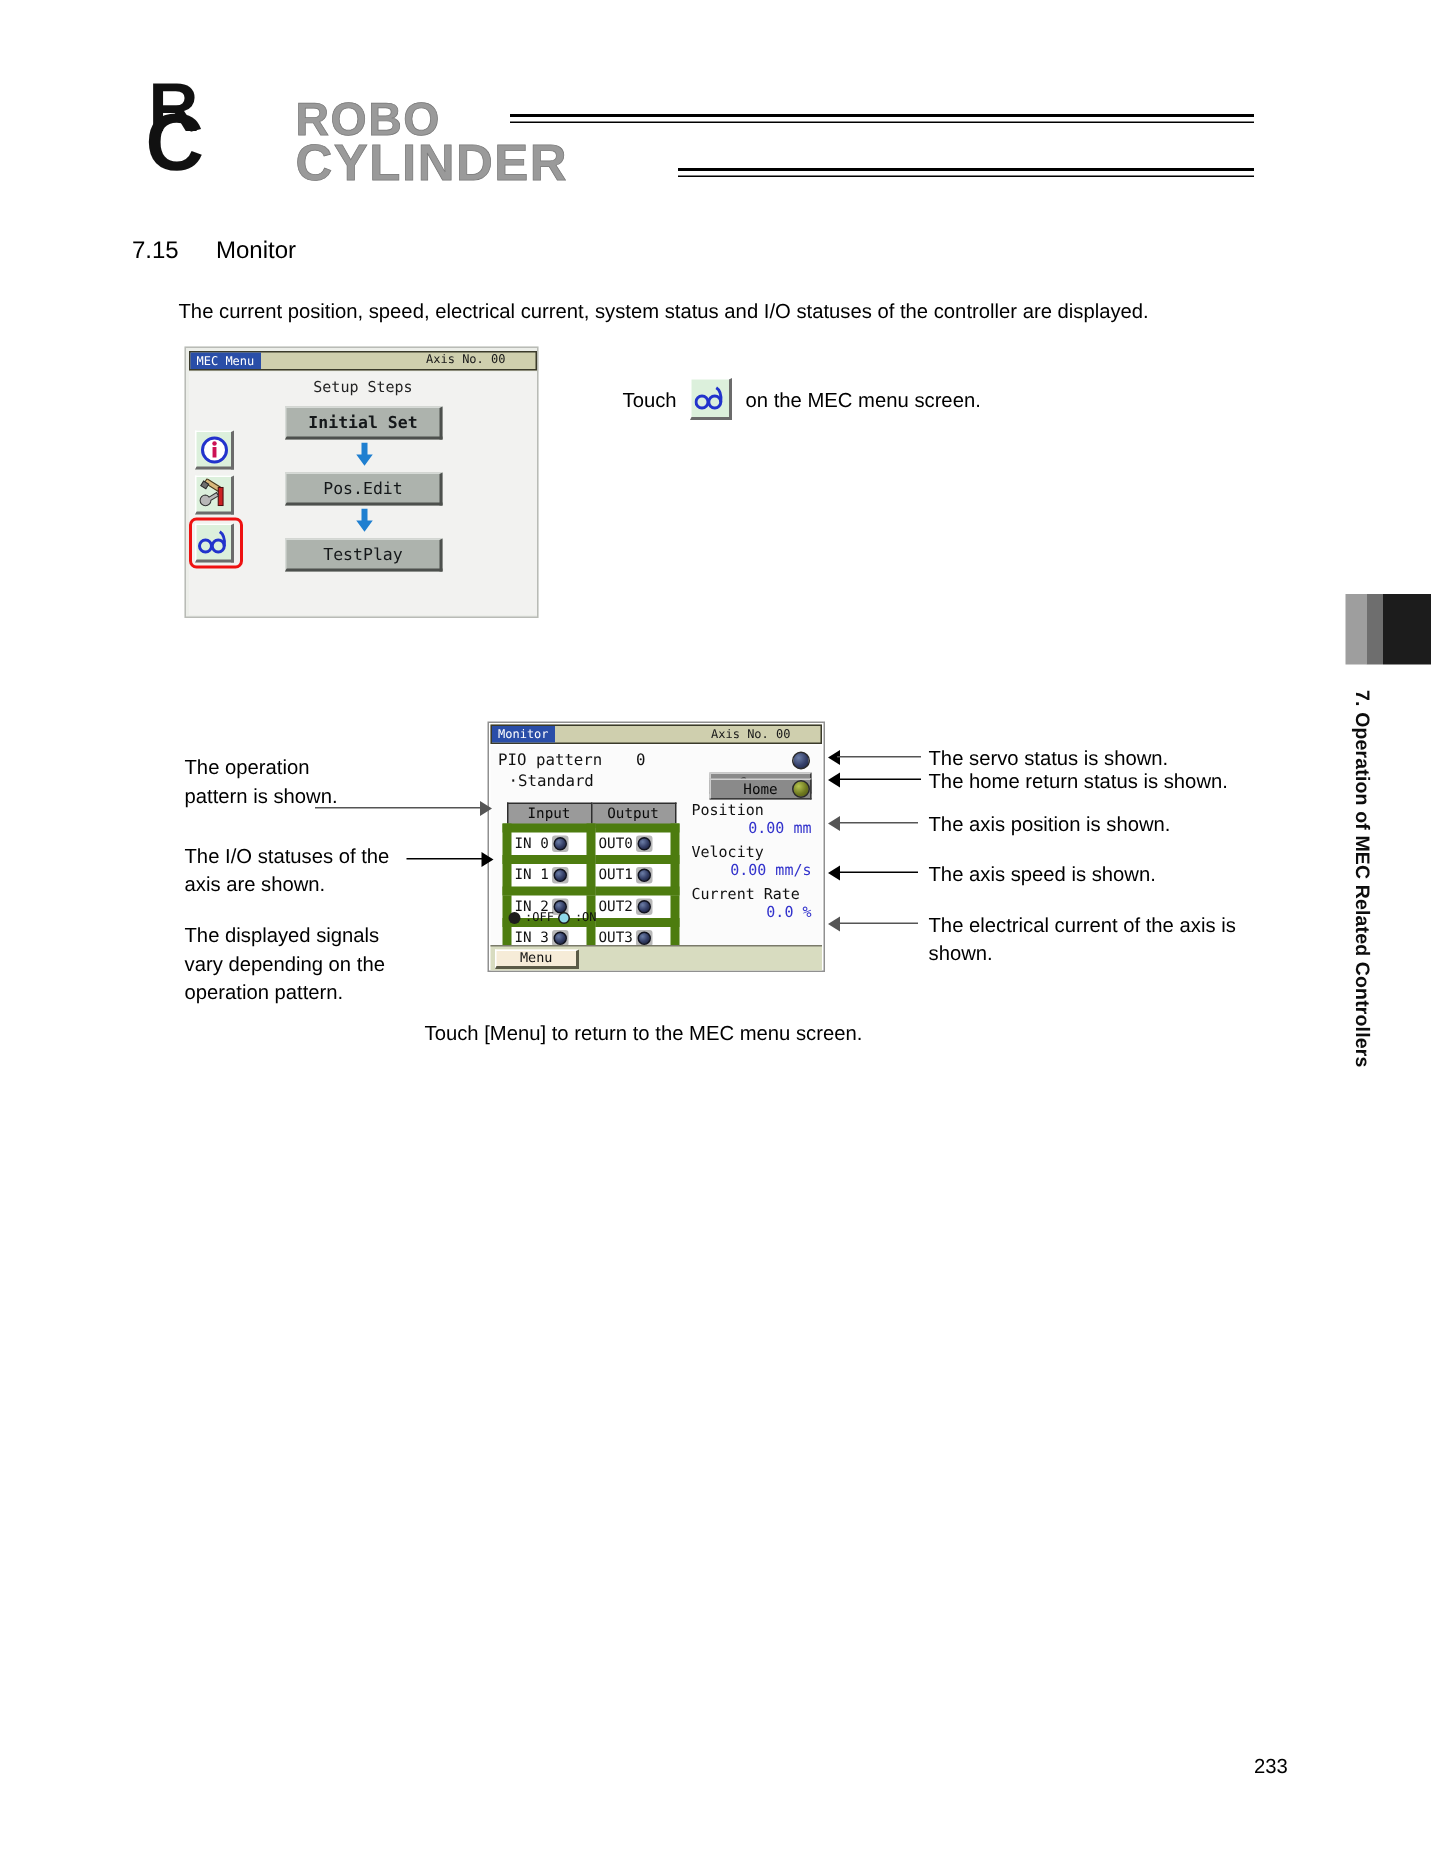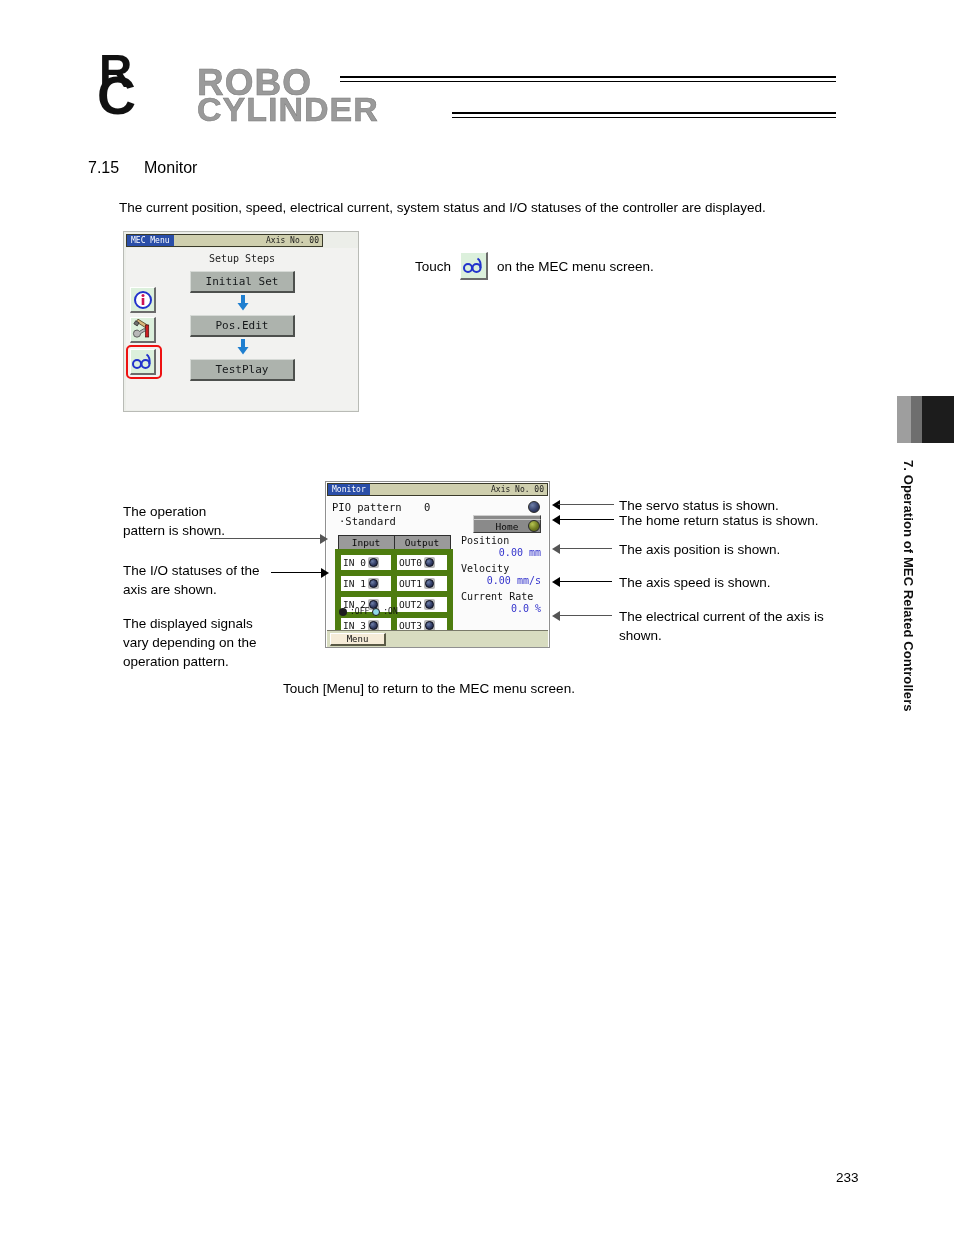--- a/index.html
+++ b/index.html
@@ -49,21 +49,21 @@
   .logo-word {
     position: absolute;
     font-family: "Liberation Sans", sans-serif;
     font-weight: bold;
     color: #9a9a9a;
     letter-spacing: 1px;
     -webkit-text-stroke: 0.5px #777;
   }
   .logo-robo {
     left: 100px; top: -2px;
-    font-size: 37px;
+    font-size: 31px;
   }
   .logo-cylinder {
     left: 100px; top: 26px;
     font-size: 34px;
   }
   .rule {
     position: absolute;
     background: #000;
   }
   .rule-top-1 { left: 340px; top: 76px; width: 496px; height: 2px; }
@@ -93,43 +93,42 @@
     position: absolute;
     left: 123px; top: 231px;
     width: 236px; height: 181px;
     background: #eceee9;
     border: 1px solid #b9bbb6;
     box-sizing: border-box;
   }
   .lcd-titlebar {
     position: absolute;
     left: 2px; top: 2px;
-    width: 197px; height: 13px;
+    width: 232px; height: 13px;
     background: #cfcfae;
     border: 1px solid #3a3a2a;
     box-sizing: border-box;
     display: flex;
-    align-items: center;
   }
   .lcd-title-tag {
     background: #2a4ea8;
     color: #ffffff;
     font-family: "DejaVu Sans Mono", monospace;
     font-size: 8px;
     padding: 0 4px;
     height: 11px;
     line-height: 11px;
     white-space: nowrap;
   }
   .lcd-title-axis {
     margin-left: auto;
     font-family: "DejaVu Sans Mono", monospace;
     font-size: 8px;
     color: #1a1a1a;
-    padding-right: 3px;
+    padding-right: 20px;
     white-space: nowrap;
   }
   .lcd-body {
     position: absolute;
     left: 2px; top: 16px;
     width: 232px; height: 162px;
     background: #f2f2f0;
   }
   .setup-steps-label {
     position: absolute;
@@ -150,21 +149,21 @@
     border-right: 2px solid #4d504d;
     border-bottom: 2px solid #4d504d;
     box-sizing: border-box;
     font-family: "DejaVu Sans Mono", monospace;
     font-size: 11px;
     color: #15181a;
     display: flex;
     align-items: center;
     justify-content: center;
   }
-  .step-btn-1 { top: 23px; }
+  .step-btn-1 { top: 23px; font-weight: bold; }
   .step-btn-2 { top: 67px; }
   .step-btn-3 { top: 111px; }
   .step-arrow {
     position: absolute;
     left: 111px;
     width: 12px; height: 16px;
   }
   .step-arrow-1 { top: 47px; }
   .step-arrow-2 { top: 91px; }
   .side-icon {

